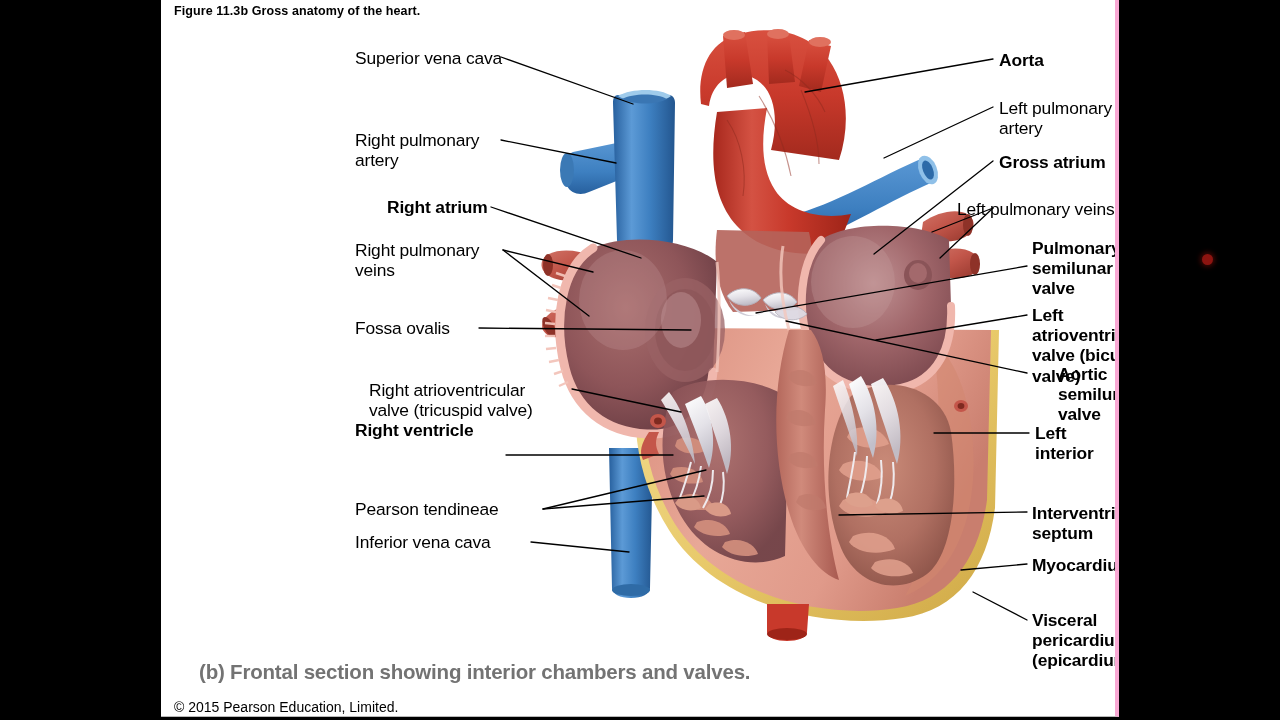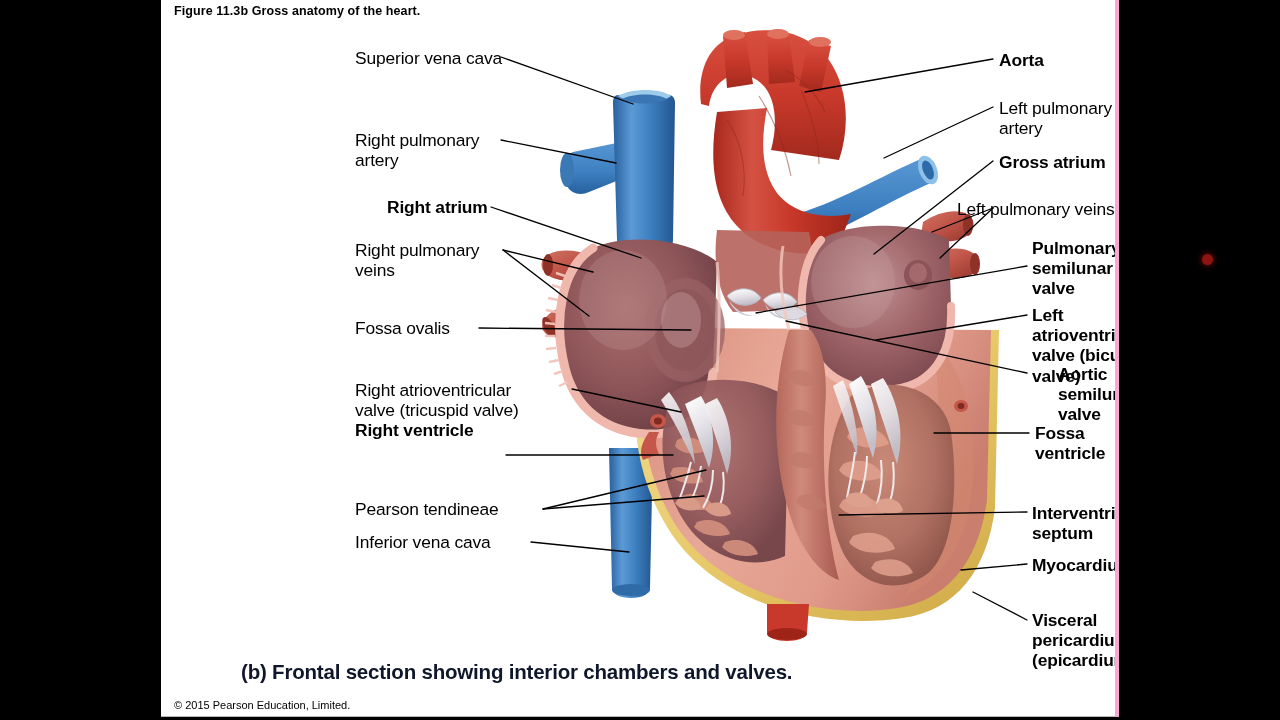--- a/index.html
+++ b/index.html
@@ -36,26 +36,26 @@
     overflow: hidden;
   }
 
   #fig-title {
     position: absolute; left: 13px; top: 4px;
     font-size: 12.5px; font-weight: bold; color: #000;
     letter-spacing: .1px; white-space: nowrap;
   }
   #caption {
     position: absolute; left: 38px; top: 660px;
-    font-size: 20.5px; font-weight: bold; color: #0f172a;
-    letter-spacing: -.2px; white-space: nowrap; margin-left: 42px;
+    font-size: 20.5px; font-weight: bold; color: #737373;
+    letter-spacing: -.2px; white-space: nowrap;
   }
   #copyright {
     position: absolute; left: 13px; top: 699px;
-    font-size: 11px; color: #000; white-space: nowrap;
+    font-size: 14px; color: #000; white-space: nowrap;
   }
 
   
   .label {
     position: absolute; font-size: 17.4px; color: #000;
     line-height: 1.16; white-space: pre-line;
     letter-spacing: -.15px;
   }
   .label.bold { font-weight: bold; }
   .label.left  { text-align: left; }
@@ -352,37 +352,37 @@
     </svg>
 
     <div id="labels-left">
         <div class="label left" style="left: 194px; top: 48px;">Superior vena cava</div>
         <div class="label left" style="left: 194px; top: 130px;">Right pulmonary
 artery</div>
         <div class="label left bold" style="left: 209px; top: 197px; margin-left: 17px;">Right atrium</div>
         <div class="label left" style="left: 194px; top: 240px;">Right pulmonary
 veins</div>
         <div class="label left" style="left: 194px; top: 318px;">Fossa ovalis</div>
-        <div class="label left" style="left: 194px; top: 380px;">Right atrioventricular
+        <div class="label left" style="left: 208px; top: 380px;">Right atrioventricular
 valve (tricuspid valve)</div>
         <div class="label left bold" style="left: 194px; top: 420px;">Right ventricle</div>
         <div class="label left" style="left: 194px; top: 499px;">Pearson tendineae</div>
         <div class="label left" style="left: 194px; top: 532px;">Inferior vena cava</div>
       </div>
     <div id="labels-right">
         <div class="label right bold" style="left: 838px; top: 50px;">Aorta</div>
         <div class="label right" style="left: 838px; top: 98px;">Left pulmonary artery</div>
         <div class="label right bold" style="left: 838px; top: 152px;">Gross atrium</div>
         <div class="label right" style="left: 796px; top: 199px;">Left pulmonary veins</div>
         <div class="label right bold" style="left: 871px; top: 238px;">Pulmonary semilunar
 valve</div>
         <div class="label right bold" style="left: 871px; top: 305px;">Left atrioventricular
 valve (bicuspid valve)</div>
         <div class="label right bold" style="left: 871px; top: 364px; margin-left: 26px;">Aortic semilunar valve</div>
-        <div class="label right bold" style="left: 874px; top: 423px;">Fossa ventricle</div>
+        <div class="label right bold" style="left: 874px; top: 423px;">Left interior</div>
         <div class="label right bold" style="left: 871px; top: 503px;">Interventricular septum</div>
         <div class="label right bold" style="left: 871px; top: 555px;">Myocardium</div>
         <div class="label right bold" style="left: 871px; top: 610px;">Visceral pericardium
 (epicardium)</div>
       </div>
 
     <div id="caption">(b) Frontal section showing interior chambers and valves.</div>
     <div id="copyright">© 2015 Pearson Education, Limited.</div>
 
   </div>

